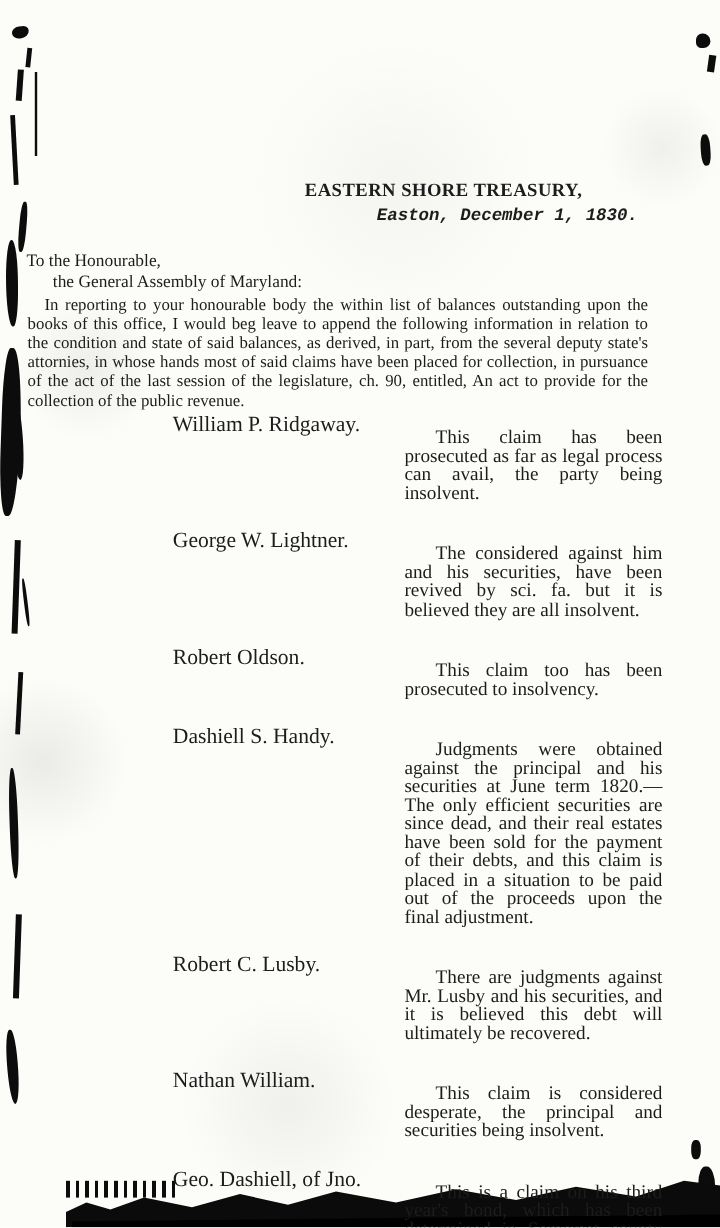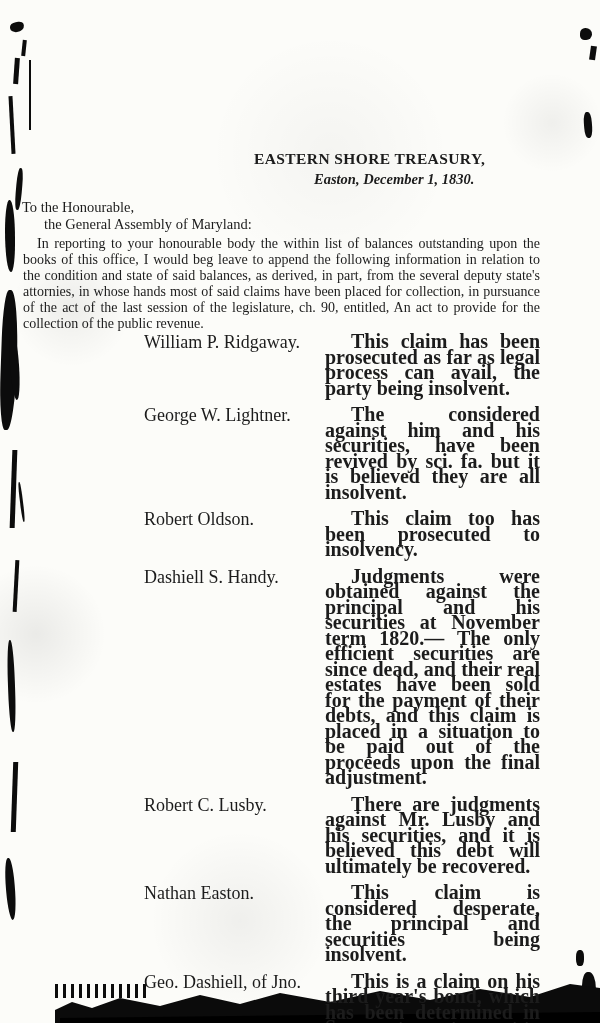--- a/index.html
+++ b/index.html
@@ -24,27 +24,27 @@
     left:22px;
     top:150px;
     width:518px;
   }
   .title-line { padding-left:232px; white-space:nowrap; }
   .doc-title {
     font-weight:bold;
     font-size:15.5px;
     letter-spacing:0.4px;
   }
-  .dateline-line { padding-left:292px; margin-top:2px; white-space:nowrap; }
+  .dateline-line { padding-left:292px; margin-top:2px; white-space:nowrap;font-family:Liberation Mono, monospace; }
   .doc-dateline {
     font-style:italic;
     font-size:14.5px;
     font-weight:bold;
   }
-  .salutation { margin-top:11px; font-size:14.5px; }
+  .salutation { margin-top:22px; font-size:14.5px; }
   .salutation .line2 { padding-left:22px; }
   .intro {
     margin:3px 0 2px 1px;
     font-size:14px;
     line-height:16px;
     text-align:justify;
     text-indent:14px;
   }
   .entries { margin-top:1px; }
   .entry { display:flex; margin-bottom:11px; }
@@ -53,26 +53,25 @@
     box-sizing:border-box;
     width:303px;
     padding-left:122px;
     font-size:18px;
     line-height:16px;
   }
   .entry-note {
     flex:none;
     box-sizing:border-box;
     width:215px;
-    margin:0;
-    font-size:20px;
+    margin:12px;
+    font-size:16px;
     line-height:15.5px;
     text-align:justify;
     text-indent:26px;
-    font-weight:bold;
   }
   
   .artifact { position:absolute; background:#0c0c0c; }
   .tickmarks {
     position:absolute;
     left:55px; top:984px; width:92px; height:14px;
     background:repeating-linear-gradient(90deg, #0c0c0c 0 3px, transparent 3px 8px);
   }
   .bottom-band { position:absolute; left:0; top:978px; }
 </style>
@@ -138,30 +137,30 @@
         <p class="entry-note">The considered against him and his securities, have been revived by sci. fa. but it is believed they are all insolvent.</p>
       </div>
 
       <div class="entry">
         <div class="entry-name">Robert Oldson.</div>
         <p class="entry-note">This claim too has been prosecuted to insolvency.</p>
       </div>
 
       <div class="entry">
         <div class="entry-name">Dashiell S. Handy.</div>
-        <p class="entry-note">Judgments were obtained against the principal and his securities at November term 1820.— The only efficient securities are since dead, and their real estates have been sold for the payment of their debts, and this claim is placed in a situation to be paid out of the proceeds upon the final adjustment.</p>
+        <p class="entry-note">Judgments were obtained against the principal and his securities at June term 1820.— The only efficient securities are since dead, and their real estates have been sold for the payment of their debts, and this claim is placed in a situation to be paid out of the proceeds upon the final adjustment.</p>
       </div>
 
       <div class="entry">
         <div class="entry-name">Robert C. Lusby.</div>
         <p class="entry-note">There are judgments against Mr. Lusby and his securities, and it is believed this debt will ultimately be recovered.</p>
       </div>
 
       <div class="entry">
-        <div class="entry-name">Nathan Easton.</div>
+        <div class="entry-name">Nathan William.</div>
         <p class="entry-note">This claim is considered desperate, the principal and securities being insolvent.</p>
       </div>
 
       <div class="entry">
         <div class="entry-name">Geo. Dashiell, of Jno.</div>
         <p class="entry-note">This is a claim on his third year's bond, which has been determined in Somerset county court to be defective; of course no recovery can be had thereon.</p>
       </div>
 
     </div>
   </div>

